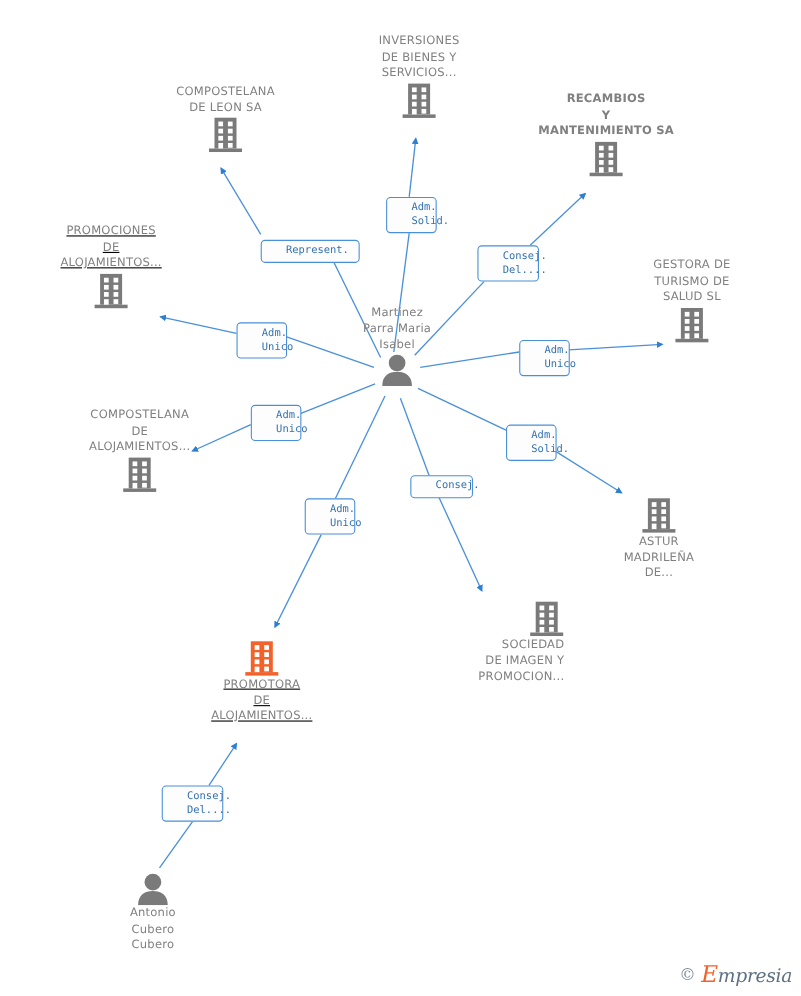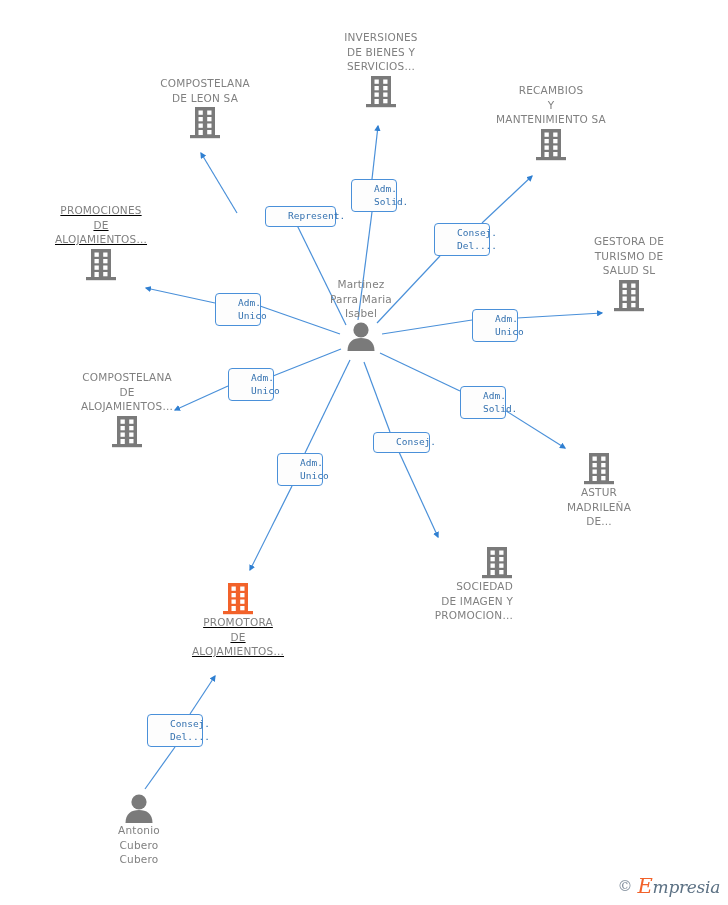--- a/index.html
+++ b/index.html
@@ -171,21 +171,21 @@
         <rect x="9.5" y="12" width="4.3" height="4.3" fill="#fff"></rect>
         <rect x="18.2" y="12" width="4.3" height="4.3" fill="#fff"></rect>
         <rect x="9.5" y="18.5" width="4.3" height="4.3" fill="#fff"></rect>
         <rect x="18.2" y="18.5" width="4.3" height="4.3" fill="#fff"></rect>
         <rect x="9.5" y="25" width="4.3" height="5" fill="#fff"></rect>
         <rect x="18.2" y="25" width="4.3" height="4.3" fill="#fff"></rect>
       </svg>
     </span>
   </div>
 
-  <div class="node" style="left:551px; top:83px;">
+  <div class="node" style="left:551px; top:83px;font-weight:bold;">
     <div class="node-label">RECAMBIOS
 Y
 MANTENIMIENTO SA</div>
     <span class="icon-wrap">
       <svg width="32" height="34" viewBox="0 0 32 34">
         <rect x="6" y="2" width="20" height="28" fill="#7a7a7a"></rect>
         <rect x="1" y="30" width="30" height="3.2" fill="#7a7a7a"></rect>
         <rect x="9.5" y="5.5" width="4.3" height="4.3" fill="#fff"></rect>
         <rect x="18.2" y="5.5" width="4.3" height="4.3" fill="#fff"></rect>
         <rect x="9.5" y="12" width="4.3" height="4.3" fill="#fff"></rect>
@@ -326,21 +326,21 @@
       </svg>
     </span>
     <div class="node-label">Antonio
 Cubero
 Cubero</div>
   </div>
 
   <div class="edge-label" style="left:351px; top:179px; width:43px;">Adm.
 Solid.</div>
 
-  <div class="edge-label" style="left:237px; top:206px; width:71px;margin-left:28px;">Represent.</div>
+  <div class="edge-label" style="left:237px; top:218px; width:90px;">Represent.</div>
 
   <div class="edge-label" style="left:434px; top:223px; width:56px;">Consej.
 Del....</div>
 
   <div class="edge-label" style="left:215px; top:293px; width:45px;">Adm.
 Unico</div>
 
   <div class="edge-label" style="left:472px; top:309px; width:45px;">Adm.
 Unico</div>
 

